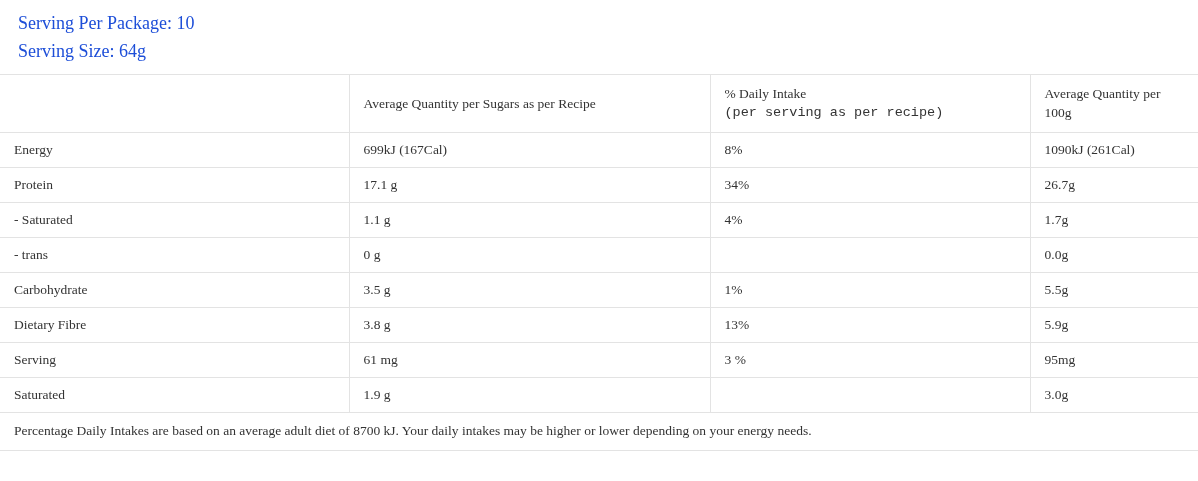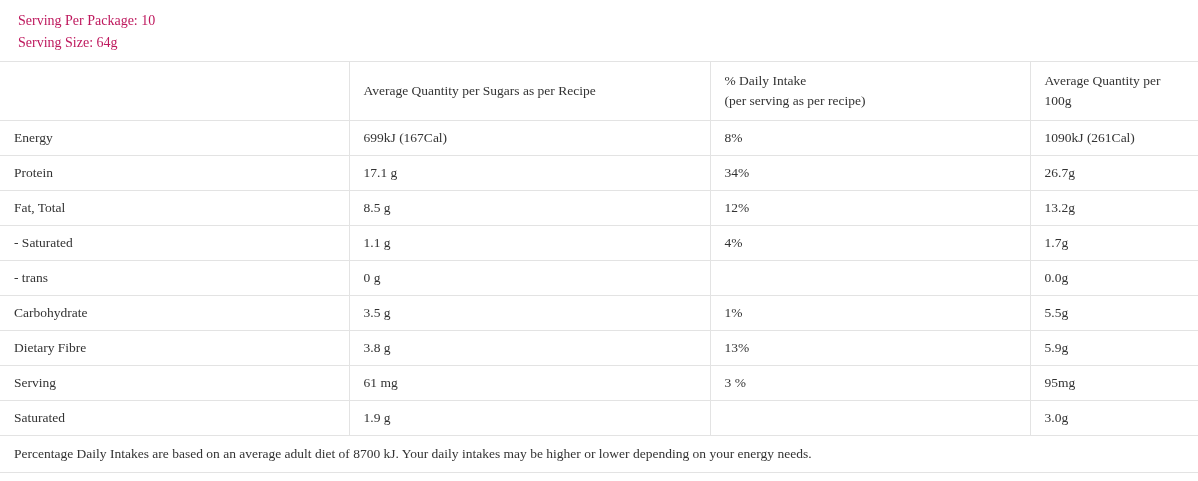--- a/index.html
+++ b/index.html
@@ -17,22 +17,22 @@
   }
   .panel {
     width: 1198px;
     box-sizing: border-box;
   }
   .serving-info {
     padding: 10px 18px 8px 18px;
     line-height: 1.55;
   }
   .serving-line {
-    font-size: 14px;
-    color: #be185d;
+    font-size: 18px;
+    color: #1d4ed8;
   }
   table.nutrition {
     border-collapse: collapse;
     width: 1198px;
     table-layout: fixed;
   }
   table.nutrition th,
   table.nutrition td {
     border-top: 1px solid #e3e3e3;
     border-bottom: 1px solid #e3e3e3;
@@ -57,20 +57,21 @@
   col.c3 { width: 168px; }
 
   thead th {
     padding-top: 12px;
     padding-bottom: 12px;
     line-height: 1.45;
     vertical-align: middle;
   }
   thead th .sub {
     display: block;
+    font-family: Liberation Mono, monospace;
   }
   tbody td {
     height: 14px;
   }
   tfoot td {
     border-bottom: none;
     padding: 12px 18px 12px 18px;
     line-height: 1.4;
   }
   .empty-head {
@@ -112,26 +113,20 @@
         <td>8%</td>
         <td>1090kJ (261Cal)</td>
       </tr>
       <tr>
         <td>Protein</td>
         <td>17.1 g</td>
         <td>34%</td>
         <td>26.7g</td>
       </tr>
       <tr>
-        <td>Fat, Total</td>
-        <td>8.5 g</td>
-        <td>12%</td>
-        <td>13.2g</td>
-      </tr>
-      <tr>
         <td>- Saturated</td>
         <td>1.1 g</td>
         <td>4%</td>
         <td>1.7g</td>
       </tr>
       <tr>
         <td>- trans</td>
         <td>0 g</td>
         <td></td>
         <td>0.0g</td>

